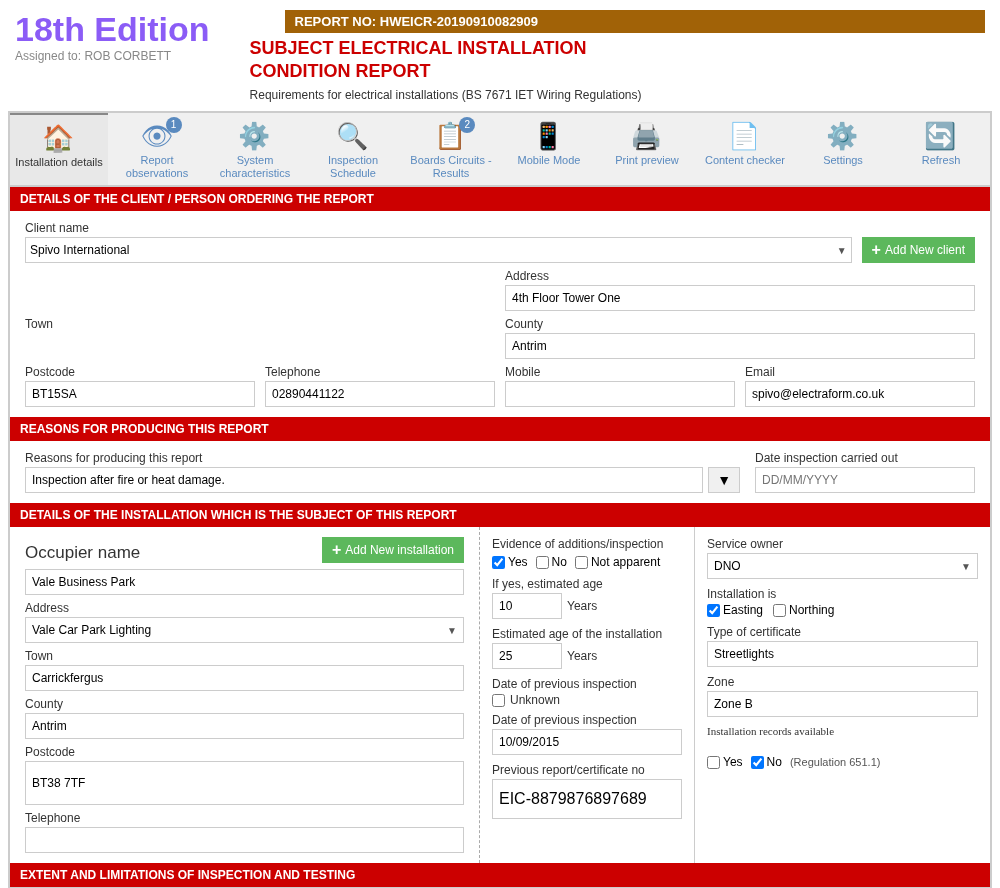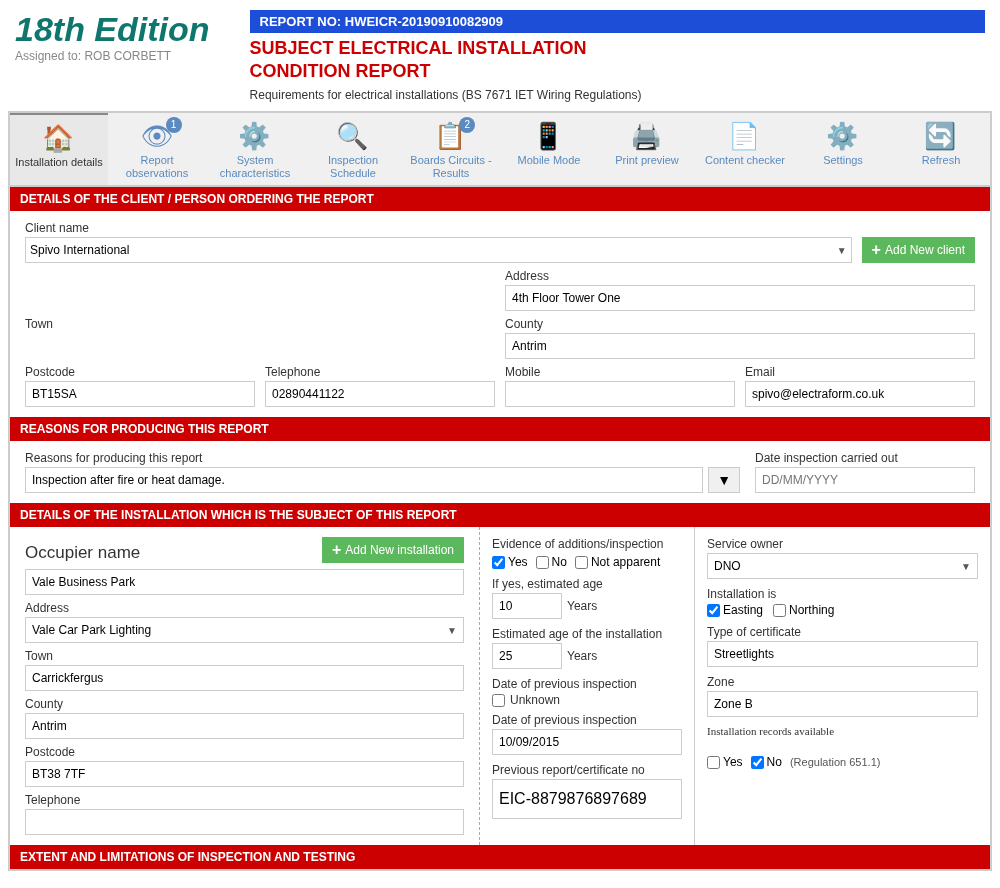--- a/index.html
+++ b/index.html
@@ -3,25 +3,25 @@
   <meta charset="utf-8">
   <style>
     * { box-sizing: border-box; margin: 0; padding: 0; }
     body { font-family: Arial, sans-serif; font-size: 13px; background: #fff; width: 1000px; }
   </style>
 </head>
 <body>
 
 <div style="display:flex; align-items:flex-start; padding:10px 15px 5px 15px; background:#fff;">
   <div>
-    <div style="font-size:34px; color:#0f766e; font-weight:bold; font-style:italic;">18th Edition</div>
+    <div style="font-size:34px; color:#8b5cf6; font-weight:bold; ">18th Edition</div>
     <div style="font-size:12px; color:#888;">Assigned to: ROB CORBETT</div>
   </div>
   <div style="flex:1; margin-left:40px;">
-    <div style="background:#1d4ed8; color:#fff; font-weight:bold; font-size:13px; padding:4px 10px;">REPORT NO: HWEICR-20190910082909</div>
+    <div style="background:#a16207; color:#fff; font-weight:bold; font-size:13px; padding:4px 10px;margin-left:35px;">REPORT NO: HWEICR-20190910082909</div>
     <div style="color:#cc0000; font-weight:bold; font-size:18px; margin-top:4px; line-height:1.3;">
       <span>SUBJECT ELECTRICAL INSTALLATION</span><br><span>CONDITION REPORT</span>
     </div>
     <div style="font-size:12px; color:#333; margin-top:4px;">Requirements for electrical installations (BS 7671 IET Wiring Regulations)</div>
   </div>
 </div>
 
 <div style="border:2px solid #ccc; margin:4px 8px;">
 
   <div style="display:flex; background:#f0f0f0; border-bottom:2px solid #ccc;">
@@ -192,21 +192,21 @@
         <span style="font-size:10px;color:#555;">▼</span>
       </div>
 
       <label style="font-size:12px;color:#333;margin-bottom:2px;display:block;">Town</label>
       <input type="text" style="border: 1px solid rgb(204, 204, 204); padding: 4px 6px; font-size: 12px; width: 100%; height: 26px; margin-bottom: 6px;" value="Carrickfergus">
 
       <label style="font-size:12px;color:#333;margin-bottom:2px;display:block;">County</label>
       <input type="text" style="border: 1px solid rgb(204, 204, 204); padding: 4px 6px; font-size: 12px; width: 100%; height: 26px; margin-bottom: 6px;" value="Antrim">
 
       <label style="font-size:12px;color:#333;margin-bottom:2px;display:block;">Postcode</label>
-      <input type="text" style="border: 1px solid rgb(204, 204, 204); padding: 4px 6px; font-size: 12px; width: 100%; height: 26px; margin-bottom: 6px;" value="BT38 7TF">
+      <input type="text" style="border: 1px solid rgb(204, 204, 204); padding: 4px 6px; font-size: 12px; width: 100%; height: 44px; margin-bottom: 6px;" value="BT38 7TF">
 
       <label style="font-size:12px;color:#333;margin-bottom:2px;display:block;">Telephone</label>
       <input type="text" style="border: 1px solid rgb(204, 204, 204); padding: 4px 6px; font-size: 12px; width: 100%; height: 26px;" value="">
     </div>
 
     <div style="flex:0 0 215px;padding:10px 12px;border-right:1px solid #ccc;">
       <div style="font-size:12px;color:#333;margin-bottom:4px;font-weight:normal;">Evidence of additions/inspection</div>
       <div style="display:flex;align-items:center;gap:8px;margin-bottom:8px;flex-wrap:wrap;">
         <label style="display:flex;align-items:center;gap:3px;font-size:12px;">
           <input type="checkbox" checked="" style="margin: 0px;">

